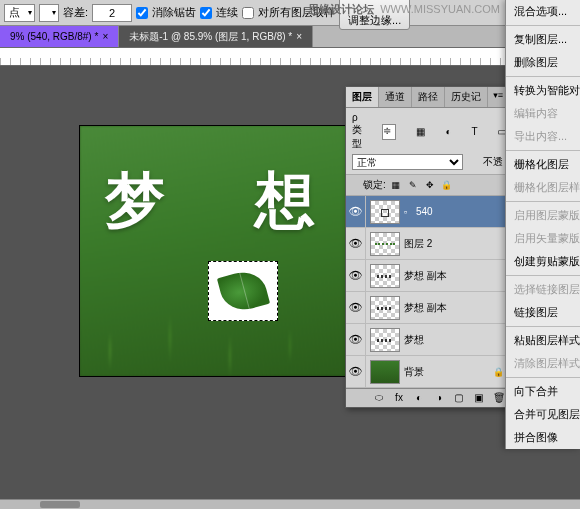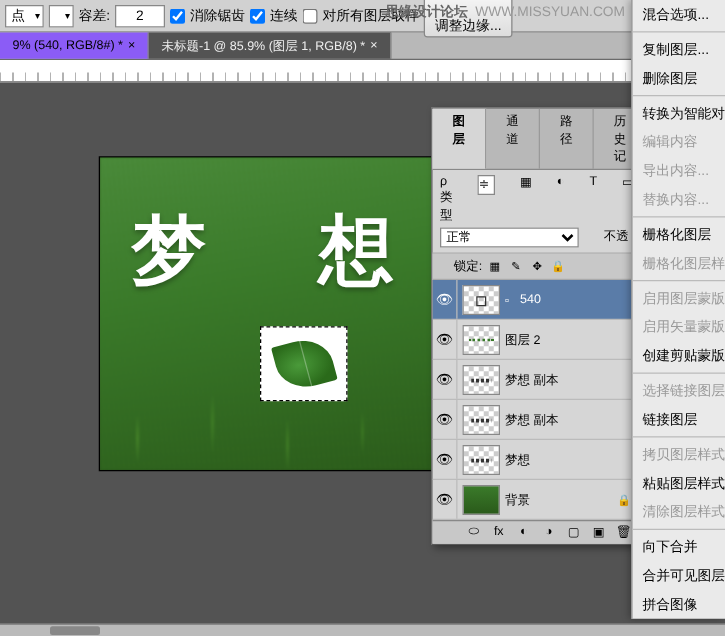--- a/index.html
+++ b/index.html
@@ -38,25 +38,25 @@
 .t1 { left: 25px; }
 .t2 { left: 175px; }
 
 .leaf-box { position:absolute; left:128px; top:135px; width:70px; height:60px; background:#fff; border:1px dashed #000; display:flex; align-items:center; justify-content:center; }
 .leaf { width:45px; height:38px; background: radial-gradient(ellipse 60% 50% at 40% 50%, #4a9a3a, #2a6a1a); border-radius: 5% 60% 5% 60%; transform: rotate(-15deg); position:relative; }
 .leaf::after { content:""; position:absolute; left:50%; top:0; bottom:0; width:1px; background:rgba(255,255,255,.3); }
 
 
 .layers { position: absolute; right: 70px; top: 86px; width: 165px; background: #d6d6d6; border: 1px solid #5a5a5a; box-shadow: 2px 2px 6px rgba(0,0,0,.4); font-size: 10px; }
 .layers .ptabs { display:flex; background:#b8b8b8; border-bottom:1px solid #888; }
-.layers .ptabs span { padding:3px 16px; border-right:1px solid #999; }
+.layers .ptabs span { padding:3px 6px; border-right:1px solid #999; }
 .layers .ptabs span.on { background:#d6d6d6; font-weight:bold; }
 .layers .ptabs .menu { margin-left:auto; padding:3px 5px; font-size:9px; }
 .layers .opts { padding:4px 6px; display:flex; flex-direction:column; gap:3px; border-bottom:1px solid #aaa; }
-.layers .opts .row { display:flex; align-items:flex-start; gap:20px; }
+.layers .opts .row { display:flex; align-items:center; gap:20px; }
 .layers .opts select,.layers .opts .sel { flex:1; height:16px; font-size:10px; border:1px solid #888; background:#fff; }
 .layers .lockrow { display:flex; align-items:center; padding:3px 17px; gap:3px; border-bottom:1px solid #aaa; background:#c8c8c8; }
 .layers .lockrow .ic { width:14px; height:14px; display:inline-flex; align-items:center; justify-content:center; font-size:9px; }
 
 .layer-list { max-height: 210px; overflow:auto; }
 .layer { display:flex; align-items:center; border-bottom:1px solid #bbb; height:32px; }
 .layer.sel { background:#5a7ca8; color:#fff; }
 .layer .eye { width:20px; text-align:center; border-right:1px solid #bbb; height:100%; display:flex; align-items:center; justify-content:center; font-size:11px; }
 .layer .thumb { width:30px; height:24px; margin:0 4px; border:1px solid #888; background:#fff; background-image: repeating-conic-gradient(#ccc 0 25%, #fff 0 50%); background-size: 8px 8px; position:relative; }
 .layer .thumb.grass-t { background: linear-gradient(#3a7a2a,#2a5a1a); }
@@ -219,33 +219,31 @@
 
 <div class="ctx" id="ctx">
     <div class="item">混合选项...</div>
     <div class="sep"></div>
     <div class="item">复制图层...</div>
     <div class="item">删除图层</div>
     <div class="sep"></div>
     <div class="item">转换为智能对</div>
     <div class="item dis">编辑内容</div>
     <div class="item dis">导出内容...</div>
-    <div class="item dis">替换内容...</div>
     <div class="sep"></div>
     <div class="item">栅格化图层</div>
     <div class="item dis">栅格化图层样</div>
     <div class="sep"></div>
     <div class="item dis">启用图层蒙版</div>
     <div class="item dis">启用矢量蒙版</div>
     <div class="item">创建剪贴蒙版</div>
     <div class="sep"></div>
     <div class="item dis">选择链接图层</div>
     <div class="item">链接图层</div>
     <div class="sep"></div>
-    <div class="item dis">拷贝图层样式</div>
     <div class="item">粘贴图层样式</div>
     <div class="item dis">清除图层样式</div>
     <div class="sep"></div>
     <div class="item">向下合并</div>
     <div class="item">合并可见图层</div>
     <div class="item">拼合图像</div>
   </div>
 
 <div class="scrollbar-b">
   <div class="thumb"></div>

